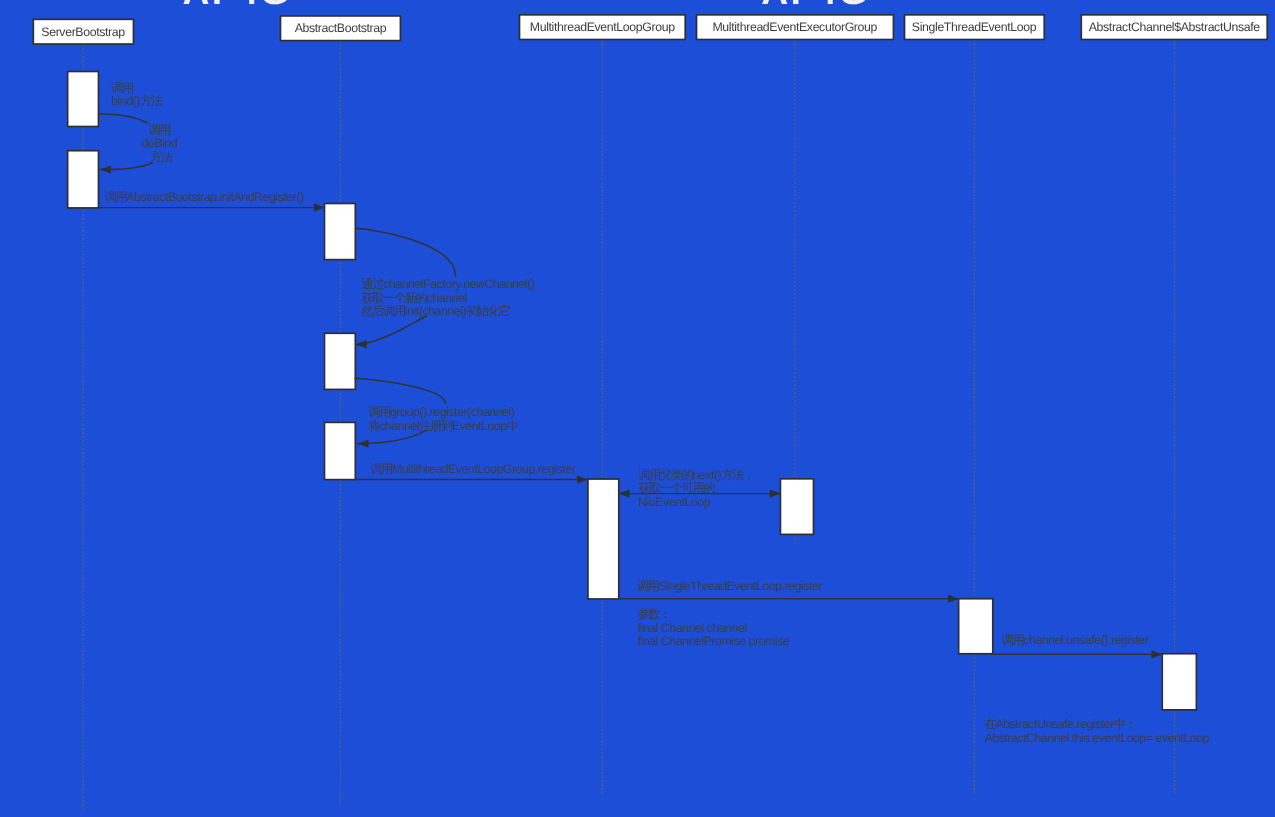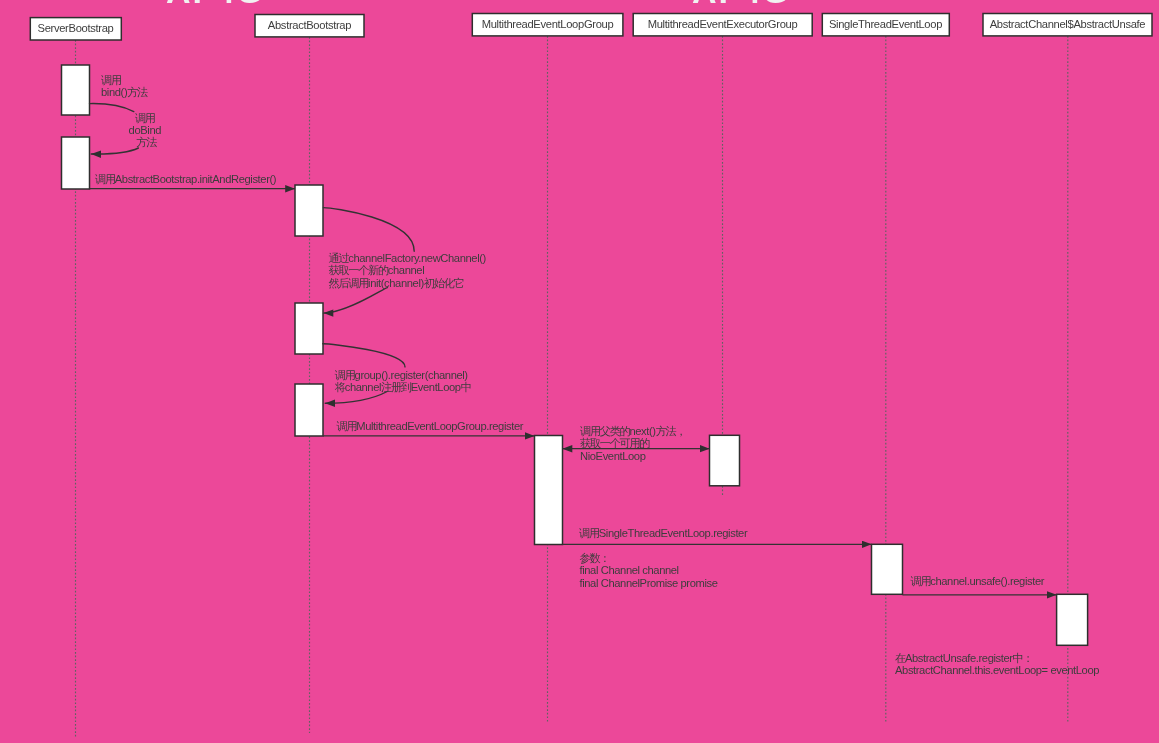--- a/index.html
+++ b/index.html
@@ -1,17 +1,17 @@
 <!DOCTYPE html>
 <html><head>
 <meta charset="utf-8">
 <title>Sequence Diagram</title>
 <style>
   html,body{margin:0;padding:0;background:#ffffff;}
-  #page{position:relative;width:1159px;height:743px;background:#ec4899;overflow:hidden;
+  #page{position:relative;width:1159px;height:743px;background:#1d4ed8;overflow:hidden;
         font-family:"Liberation Sans", sans-serif;}
   #canvas{position:absolute;left:0;top:0;}
   .plabel{font-family:"Liberation Sans", sans-serif;font-size:11.2px;letter-spacing:-0.33px;fill:#3d3d3d;}
   .mlabel{font-family:"Liberation Sans", sans-serif;font-size:11.2px;letter-spacing:-0.4px;fill:#3d3d3d;}
   .wm{font-family:"Liberation Sans", sans-serif;font-size:34px;fill:#f1f1f1;font-weight:bold;letter-spacing:2px;}
 </style>
 </head>
 <body>
 
 <div id="page">

